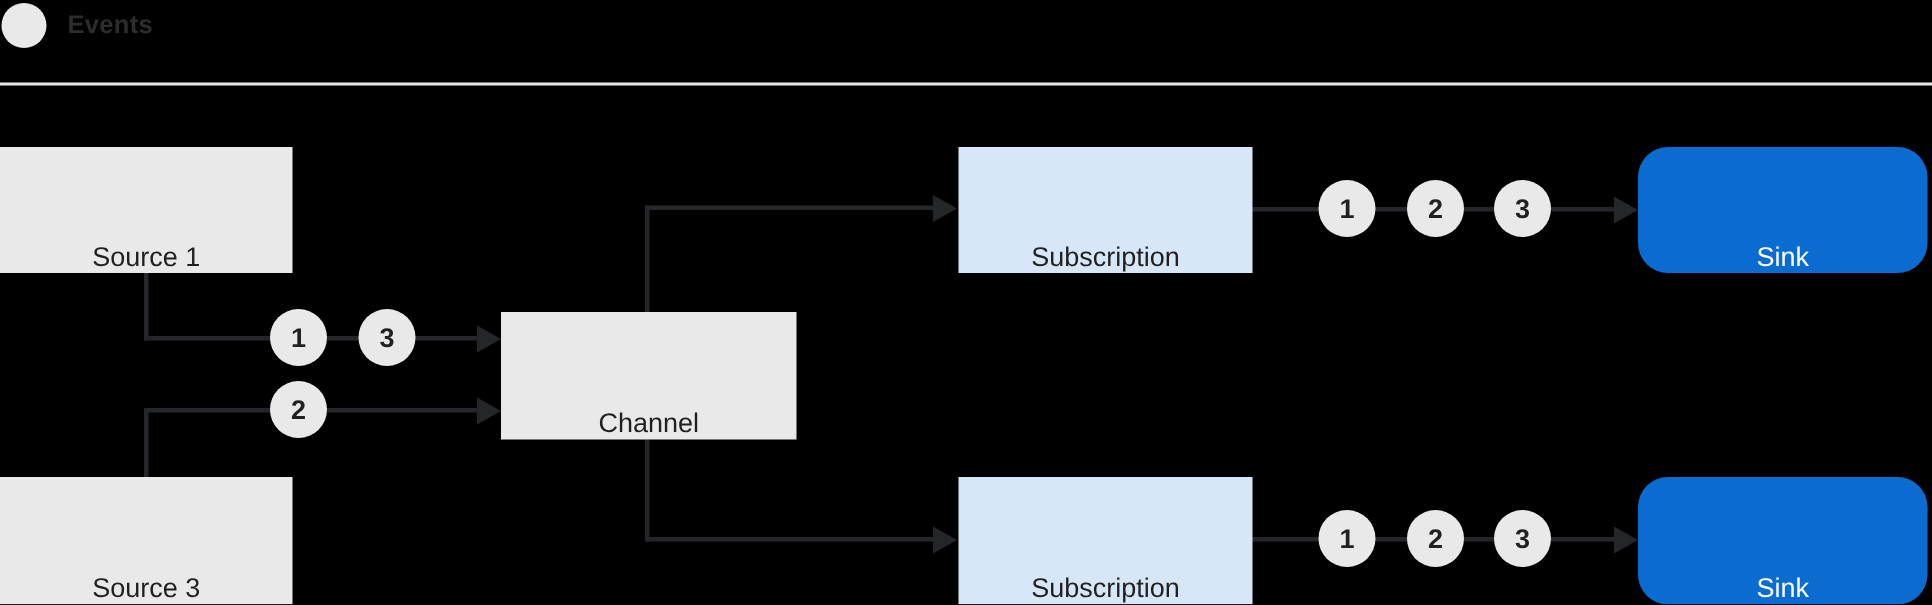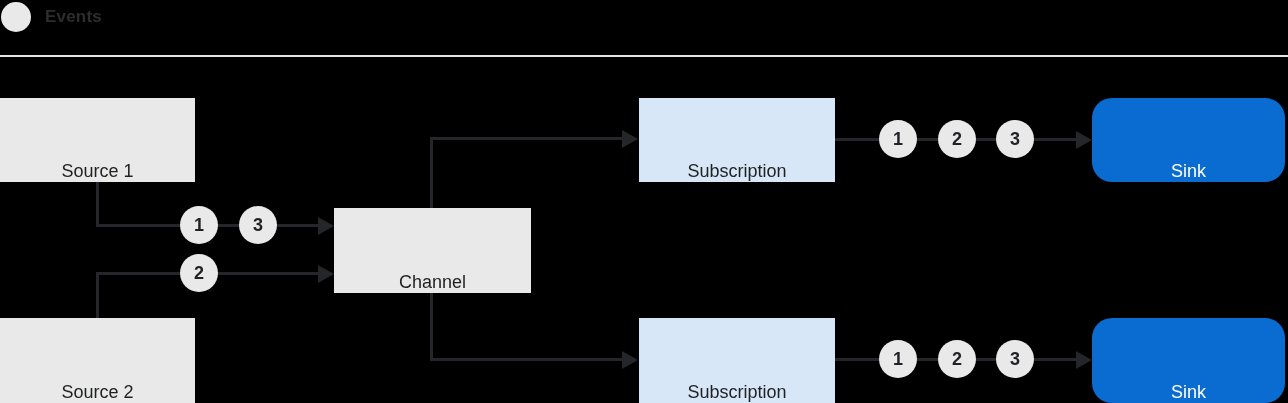--- a/index.html
+++ b/index.html
@@ -92,21 +92,21 @@
   <div class="seg h" style="left:834px;top:138px;width:242px"></div>
   <div class="arrow" style="left:1076px;top:131px"></div>
 
   <div class="seg h" style="left:834px;top:358px;width:242px"></div>
   <div class="arrow" style="left:1076px;top:351px"></div>
 
   <div class="box gray" style="left:0;top:98px;width:195px;height:84px">
     <span>Source 1</span>
   </div>
   <div class="box gray" style="left:0;top:318px;width:195px;height:85px">
-    <span>Source 2</span>
+    <span>Source 3</span>
   </div>
   <div class="box gray" style="left:334px;top:208px;width:197px;height:85px">
     <span>Channel</span>
   </div>
   <div class="box blue-light" style="left:639px;top:98px;width:196px;height:84px">
     <span>Subscription</span>
   </div>
   <div class="box blue-light" style="left:639px;top:318px;width:196px;height:85px">
     <span>Subscription</span>
   </div>

